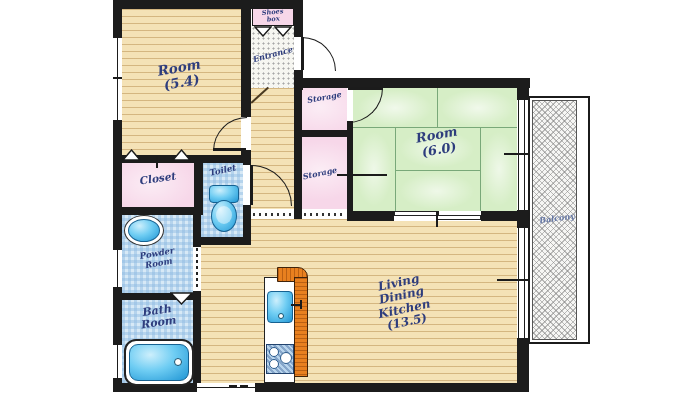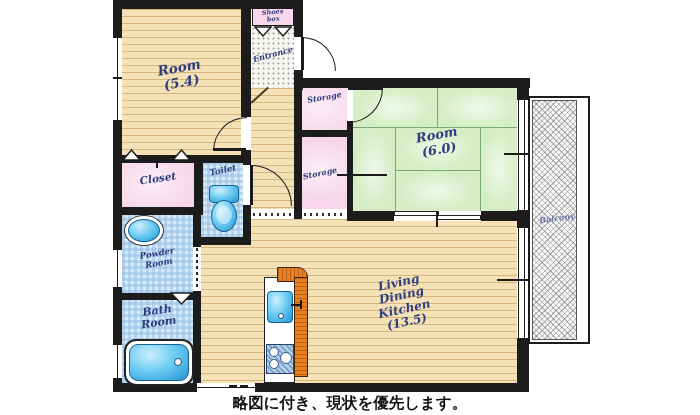--- a/index.html
+++ b/index.html
@@ -227,15 +227,14 @@
     <span>Entrance</span>
   </div>
   <div class="lbl" style="left:253px;top:9px;width:40px;font-size:6.5px;transform:rotate(-5deg);line-height:1.05">
     <span>Shoes</span>
     <span>box</span>
   </div>
   <div class="lbl" style="left:533px;top:214px;width:48px;font-size:8px;transform:rotate(-8deg);color:#6577a5">
     <span>Balcony</span>
   </div>
 
-  <div class="caption" style="left:140px;top:393px;width:420px;font-size:15.5px">略図に付き、現状を優先します。</div>
 
 </div>
 
 </body></html>

